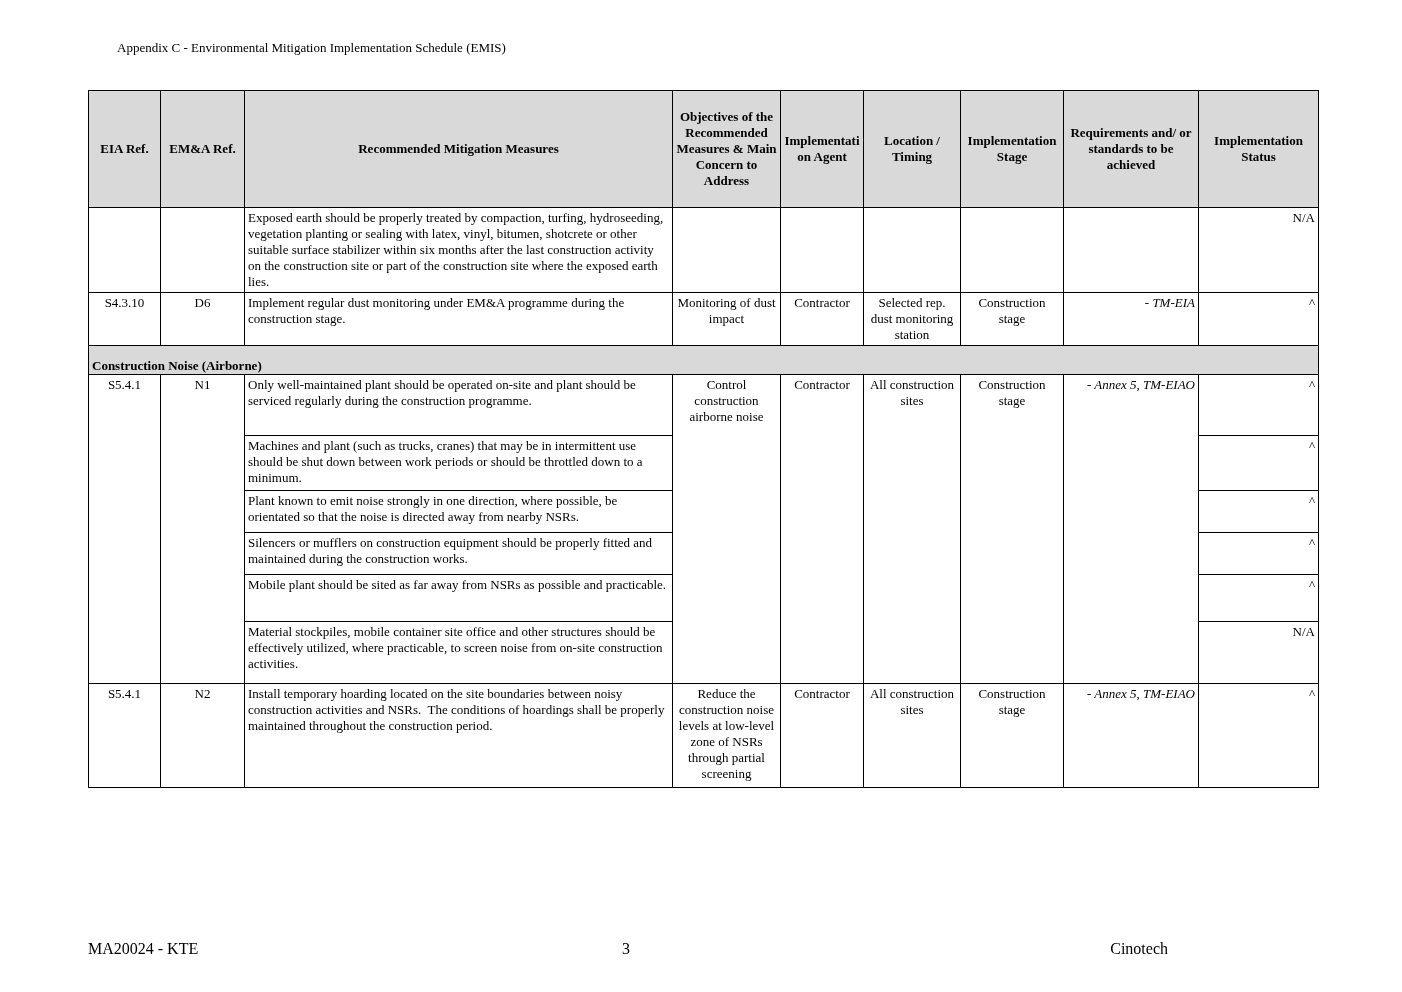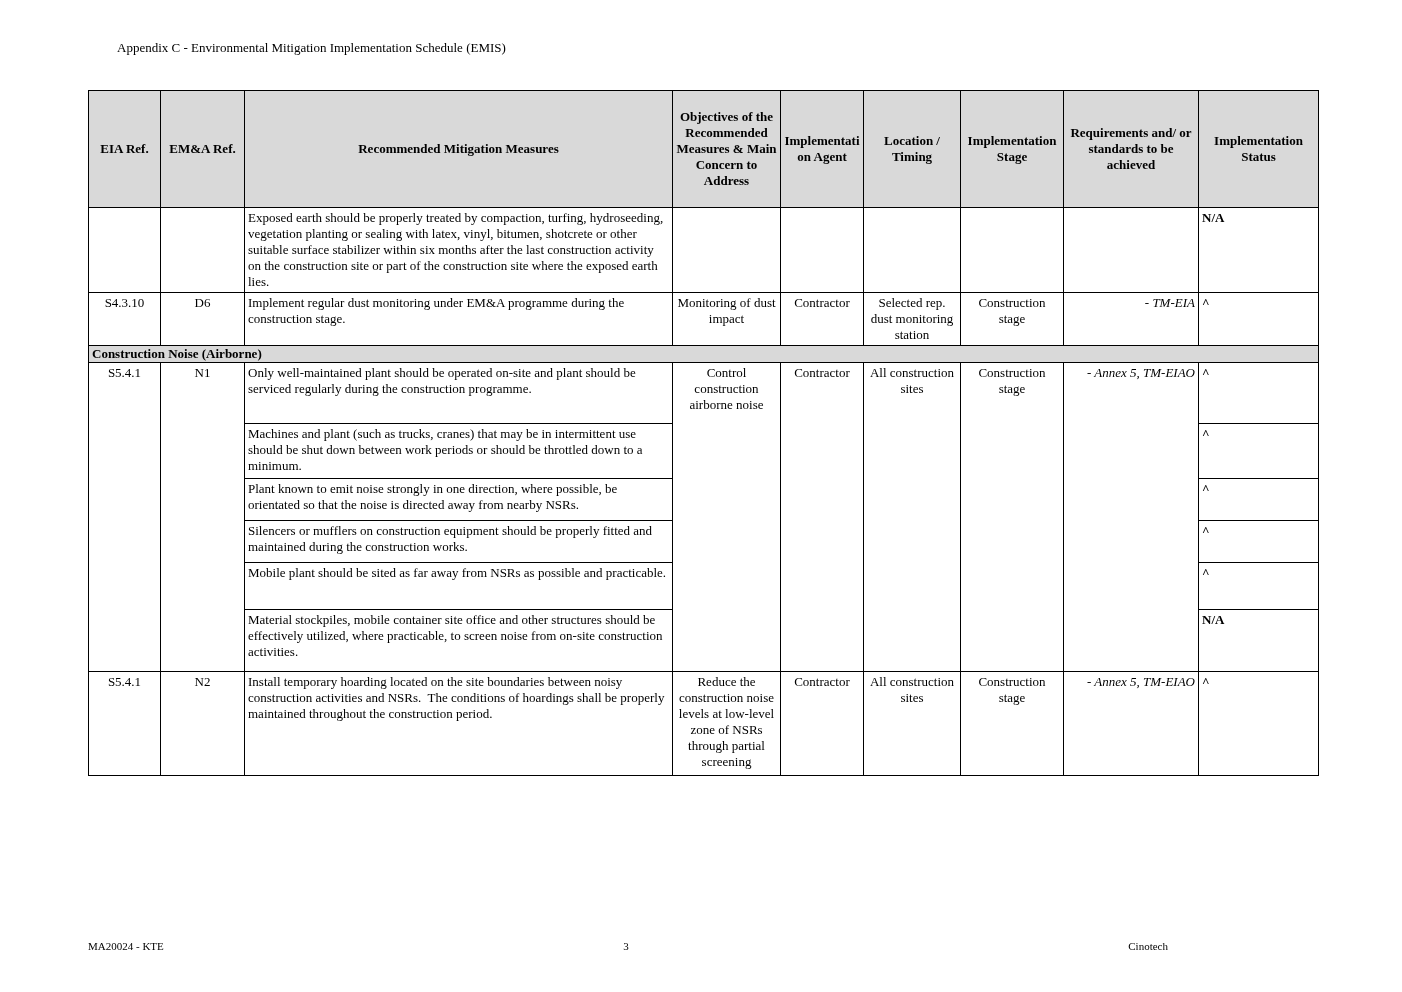--- a/index.html
+++ b/index.html
@@ -41,44 +41,44 @@
     text-align: center;
     vertical-align: middle;
     white-space: pre-line;
     height: 82px;
     padding: 18px 2px;
   }
   td.c { text-align: center; }
   td.measure { text-align: left; white-space: pre-wrap; }
   td.objective { text-align: center; }
   td.req { text-align: right; font-style: italic; }
-  td.status { text-align: left; font-weight: bold; }
+  td.status { text-align: right; }
   tr.section-row td {
     background: var(--section-bg, #d9d9d9);
     font-weight: bold;
     text-align: left;
     height: 17px;
-    padding: 0 3px 1px 3px;
+    padding: 12px 3px 1px 3px;
     line-height: 15px;
   }
   tr.row-exposed { height: 70px; }
   tr.row-dust    { height: 51px; }
   tr.sub-0 { height: 61px; }
   tr.sub-1 { height: 55px; }
   tr.sub-2 { height: 42px; }
   tr.sub-3 { height: 42px; }
   tr.sub-4 { height: 47px; }
   tr.sub-5 { height: 62px; }
   tr.row-n2 { height: 104px; }
   .page-footer {
     position: absolute;
     bottom: 36px;
     left: 0;
     width: 1252px;
-    font-size: 11px;
+    font-size: 16px;
     height: 16px;
   }
   .page-footer .f-left   { position: absolute; left: 88px; }
   .page-footer .f-center { position: absolute; left: 0; width: 100%; text-align: center; }
   .page-footer .f-right  { position: absolute; right: 84px; }
 </style>
 </head>
 <body>
 
 <div class="page-header">Appendix C - Environmental Mitigation Implementation Schedule (EMIS)</div>

